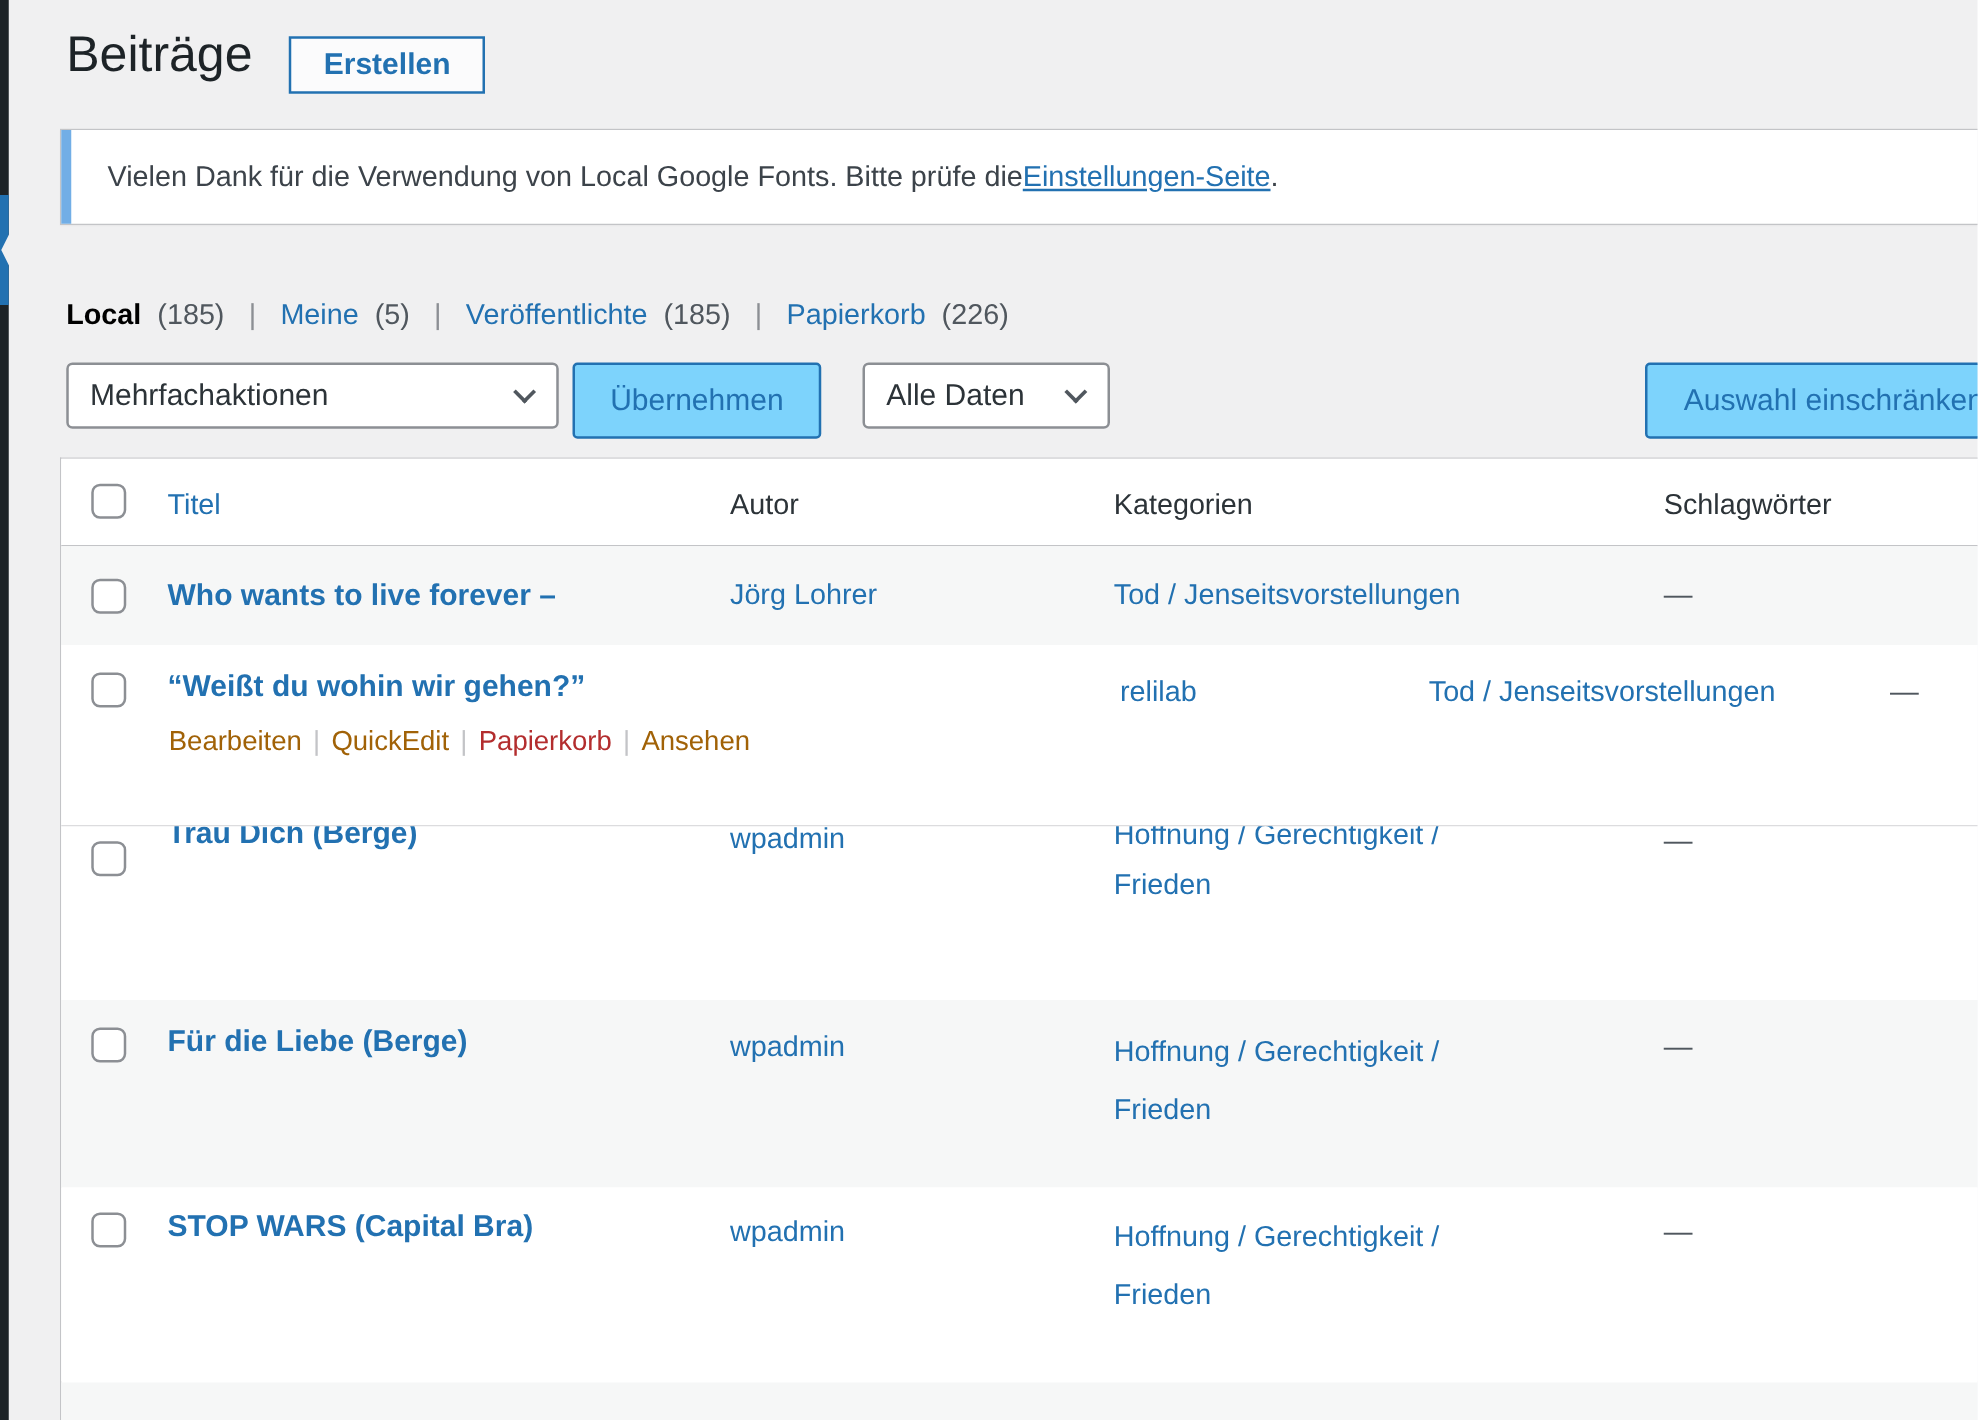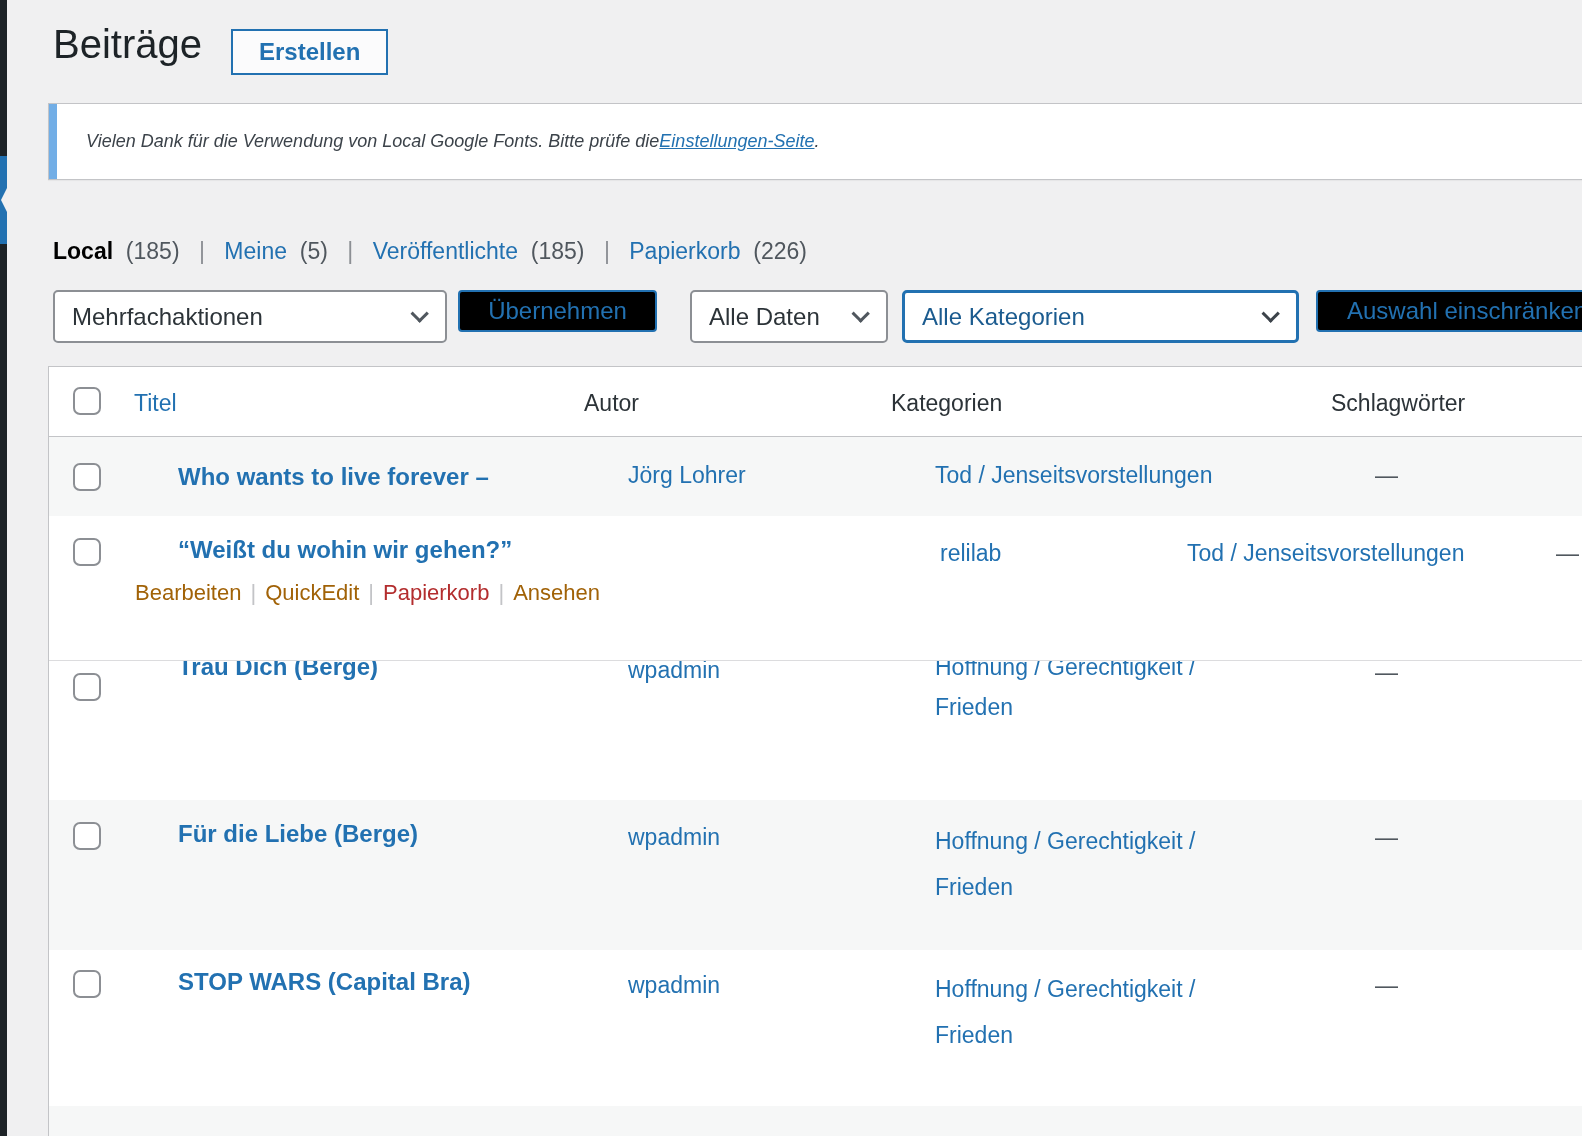--- a/index.html
+++ b/index.html
@@ -27,21 +27,21 @@
     border:2px solid #2271b1; border-radius:0; color:#2271b1;
     font-size:24px; font-weight:700; cursor:pointer;
   }
 
   
   .notice {
     position:absolute; left:48px; top:103px; width:1544px; height:77px;
     background:#fff; border:1px solid #c3c4c7; box-shadow:0 1px 1px rgba(0,0,0,.04);
   }
   .notice .accent { position:absolute; left:0; top:0; bottom:0; width:8px; background:#72aee6; }
-  .notice .notice-text { position:absolute; left:37px; top:0; height:100%; display:flex; align-items:center; font-size:18px; color:#3c434a;font-style:italic; }
+  .notice .notice-text { position:absolute; left:37px; top:0; height:100%; display:flex; align-items:center; font-size:23px; color:#3c434a; }
   .notice .notice-text a { color:#2271b1; text-decoration:underline; }
 
   
   .subsubsub { position:absolute; left:53px; top:238px; font-size:23px; white-space:nowrap; }
   .subsubsub .current-filter { font-weight:700; color:#000; }
   .subsubsub a { color:#2271b1; }
   .subsubsub .count { color:#50575e; }
   .subsubsub .sep { color:#8c8f94; margin:0 13px; }
 
   
@@ -53,22 +53,22 @@
   }
   .wp-select .chev {
     width:13px; height:13px; border-left:3px solid #50575e; border-bottom:3px solid #50575e;
     transform:rotate(-45deg) translateY(-4px); margin-left:14px; flex:none;
   }
   .sel-bulk { left:53px; width:394px; }
   .sel-date { left:690px; width:198px; }
   .sel-cat  { left:902px; width:397px; border:3px solid #2271b1; color:#1b5b8f; }
   .sel-cat .chev { border-color:#3c434a; }
   .btn-secondary {
-    position:absolute; height:42px; display:flex; align-items:center; justify-content:center;
-    background:#000000; border:2px solid #2271b1; border-radius:4px;
+    position:absolute; height:61px; display:flex; align-items:center; justify-content:center;
+    background:#7dd3fc; border:2px solid #2271b1; border-radius:4px;
     color:#2271b1; font-size:24px; cursor:pointer; padding:0 22px;
   }
   .btn-apply { left:458px; width:199px; }
   .btn-limit { left:1316px; width:330px; justify-content:flex-start; padding-left:29px; overflow:hidden; white-space:nowrap; }
 
   
   .list-table {
     position:absolute; left:48px; top:366px; width:1544px; bottom:0;
     background:#fff; border:1px solid #c3c4c7; border-bottom:none;
   }
@@ -82,21 +82,21 @@
   .col-cb   { left:24px; }
   .col-title{ left:85px; }
   .col-auth { left:535px; }
   .col-cat  { left:842px; }
   .col-tag  { left:1282px; }
 
   .row { position:relative; overflow:hidden; }
   .row-title a { font-size:24px; font-weight:700; color:#2271b1; }
   .row-link { font-size:23px; color:#2271b1; }
   .dash { font-size:23px; color:#50575e; }
-  .cell { position:absolute;margin-left:44px; }
+  .cell { position:absolute; }
 
   .r1 { height:79px; background:#f6f7f7; }
   .r1 .row-title { line-height:47px; }
   .r2 { height:144px; background:#fff; }
   .r3 { height:140px; background:#fff; border-top:1px solid #dcdcde; }
   .r4 { height:150px; background:#f6f7f7; }
   .r5 { height:155px; background:#fff; }
   .tfoot-strip { position:absolute; left:0; right:0; top:739px; bottom:0; background:#f6f7f7; }
 
   .row-actions { position:absolute; left:86px; top:64px; font-size:22px; white-space:nowrap; }
@@ -145,24 +145,20 @@
 <div class="tablenav">
   <div class="wp-select sel-bulk">
     <span>Mehrfachaktionen</span>
     <span class="chev"></span>
   </div>
   <button class="btn-secondary btn-apply">Übernehmen</button>
   <div class="wp-select sel-date">
     <span>Alle Daten</span>
     <span class="chev"></span>
   </div>
-  <div class="wp-select sel-cat">
-    <span>Alle Kategorien</span>
-    <span class="chev"></span>
-  </div>
   <button class="btn-secondary btn-limit">Auswahl einschränken</button>
 </div>
 
 <div class="list-table">
 
   <div class="thead">
     <span class="cb col-cb" style="top:20px;"></span>
     <a href="#" class="th th-title col-title">Titel</a>
     <span class="th col-auth">Autor</span>
     <span class="th col-cat">Kategorien</span>

